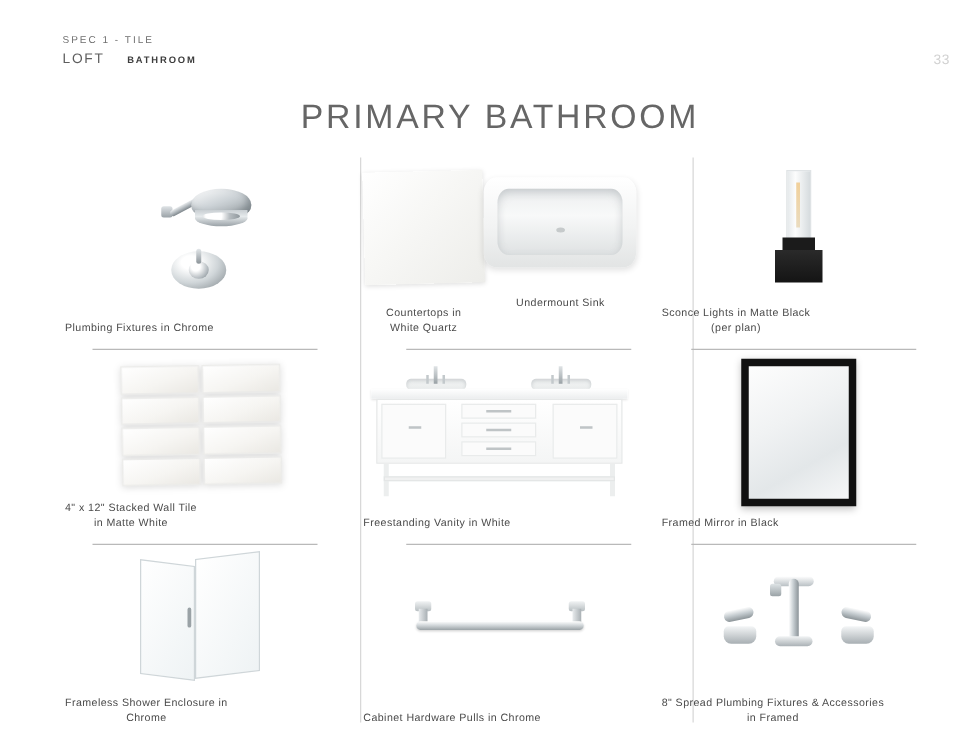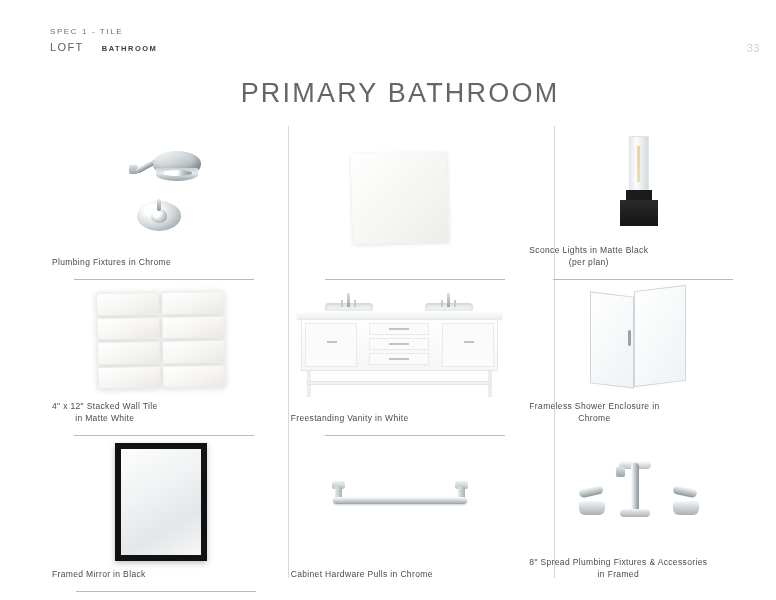--- a/index.html
+++ b/index.html
@@ -417,20 +417,35 @@
       <div class="caption">
         <div>Plumbing Fixtures in Chrome</div>
       </div>
       <div class="hrule" style="left:32px; bottom:-4px; width:180px;"></div>
     </div>
 
     <div class="cell" style="flex-direction:row; align-items:stretch; padding-top:0;">
       <div style="flex:1; display:flex; flex-direction:column; align-items:center;">
         <div class="imgwrap">
           <div class="art quartz"></div>
+        </div>
+        <div class="caption two">
+          <div>Countertops in</div>
+          <div>White Quartz</div>
+        </div>
+      </div>
+      <div style="flex:1; display:flex; flex-direction:column; align-items:center;">
+        <div class="imgwrap">
+          <div class="art sink">
+            <div class="sink-inner"></div>
+            <div class="sink-drain"></div>
+          </div>
+        </div>
+        <div class="caption" style="padding-bottom:28px;">
+          <div>Undermount Sink</div>
         </div>
       </div>
       <div class="hrule" style="left:44px; bottom:-4px; width:180px;"></div>
     </div>
 
     <div class="cell">
       <div class="imgwrap">
         <div class="art sconce">
           <div class="sc-glass"></div>
           <div class="sc-fil"></div>
@@ -494,42 +509,42 @@
         </div>
       </div>
       <div class="caption">
         <div>Freestanding Vanity in White</div>
       </div>
       <div class="hrule" style="left:44px; bottom:-4px; width:180px;"></div>
     </div>
 
     <div class="cell">
       <div class="imgwrap">
+        <div class="mirror">
+          <div class="mirror-glass"></div>
+        </div>
+      </div>
+      <div class="caption">
+        <div>Framed Mirror in Black</div>
+      </div>
+      <div class="hrule" style="left:34px; bottom:-4px; width:180px;"></div>
+    </div>
+
+    <div class="cell">
+      <div class="imgwrap">
         <div class="art encl">
           <div class="en-panel en-a"></div>
           <div class="en-panel en-b"></div>
           <div class="en-handle"></div>
         </div>
       </div>
       <div class="caption two">
         <div>Frameless Shower Enclosure in</div>
         <div>Chrome</div>
       </div>
-    </div>
-
-    <div class="cell">
-      <div class="imgwrap">
-        <div class="mirror">
-          <div class="mirror-glass"></div>
-        </div>
-      </div>
-      <div class="caption">
-        <div>Framed Mirror in Black</div>
-      </div>
-      <div class="hrule" style="left:34px; bottom:-4px; width:180px;"></div>
     </div>
 
     <div class="cell">
       <div class="imgwrap">
         <div class="art pull">
           <div class="pull-foot f1"></div>
           <div class="pull-foot f2"></div>
           <div class="pull-post p1"></div>
           <div class="pull-post p2"></div>
           <div class="pull-bar"></div>

